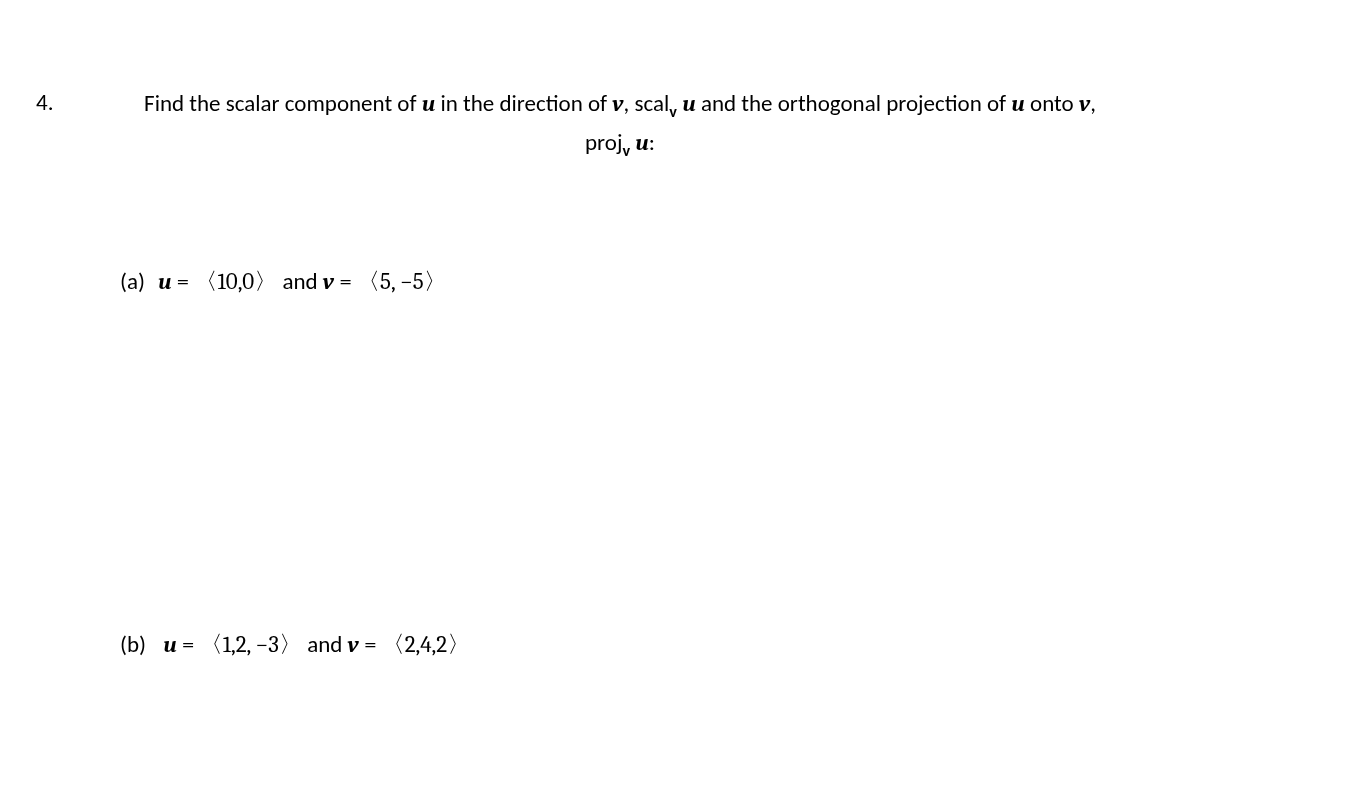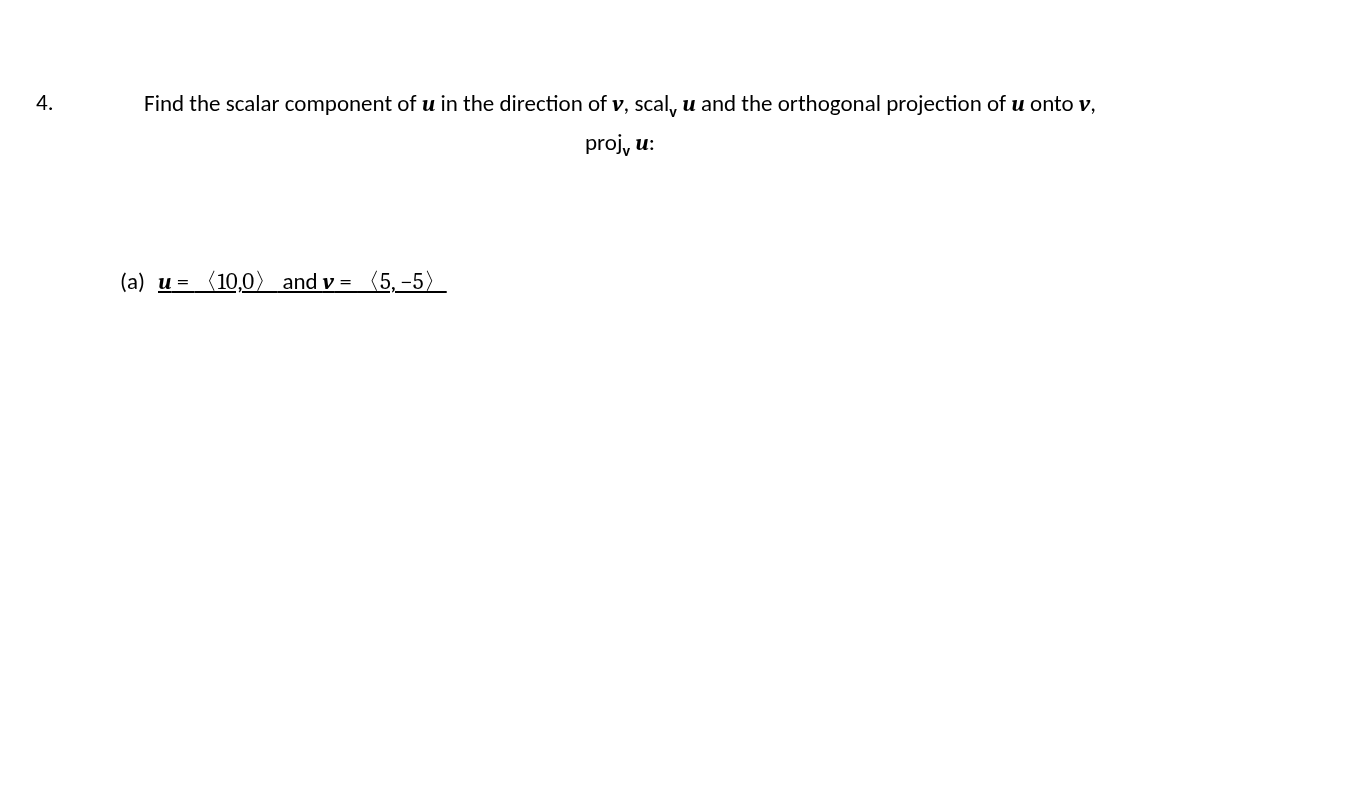--- a/index.html
+++ b/index.html
@@ -32,21 +32,20 @@
     .problem-content {
       flex: 1;
       max-width: 1000px;
     }
     .problem-statement {
       line-height: 1.55;
       text-align: center;
     }
     .part {
       margin-top: 20px;
-      text-decoration: underline;
     }
     .part-a {
       margin-top: 102px;
     }
     .part-b {
       margin-top: 330px;
     }
     .bolditalic {
       font-weight: bold;
       font-style: italic;
@@ -73,15 +72,18 @@
     <div class="problem-number">4.</div>
     <div class="problem-content">
       <div class="problem-statement">
         <span>Find the scalar component of </span><span class="bolditalic">u</span><span> in the direction of </span><span class="bolditalic">v</span><span>, scal</span><span class="sub">v</span><span> </span><span class="bolditalic">u</span><span> and the orthogonal projection of </span><span class="bolditalic">u</span><span> onto </span><span class="bolditalic">v</span><span>, proj</span><span class="sub">v</span><span> </span><span class="bolditalic">u</span><span>:</span>
       </div>
 
       <div class="part part-a">
         <span class="part-label">(a)</span><span class="bolditalic">u</span><span class="math"> = </span><span class="math">〈10,0〉</span><span> and </span><span class="bolditalic">v</span><span class="math"> = </span><span class="math">〈5, −5〉</span>
       </div>
 
+      <div class="part part-b">
+        <span class="part-label">(b)</span><span> </span><span class="bolditalic">u</span><span class="math"> = </span><span class="math">〈1,2, −3〉</span><span> and </span><span class="bolditalic">v</span><span class="math"> = </span><span class="math">〈2,4,2〉</span>
+      </div>
     </div>
   </div>
 </div>
 
 </body></html>

